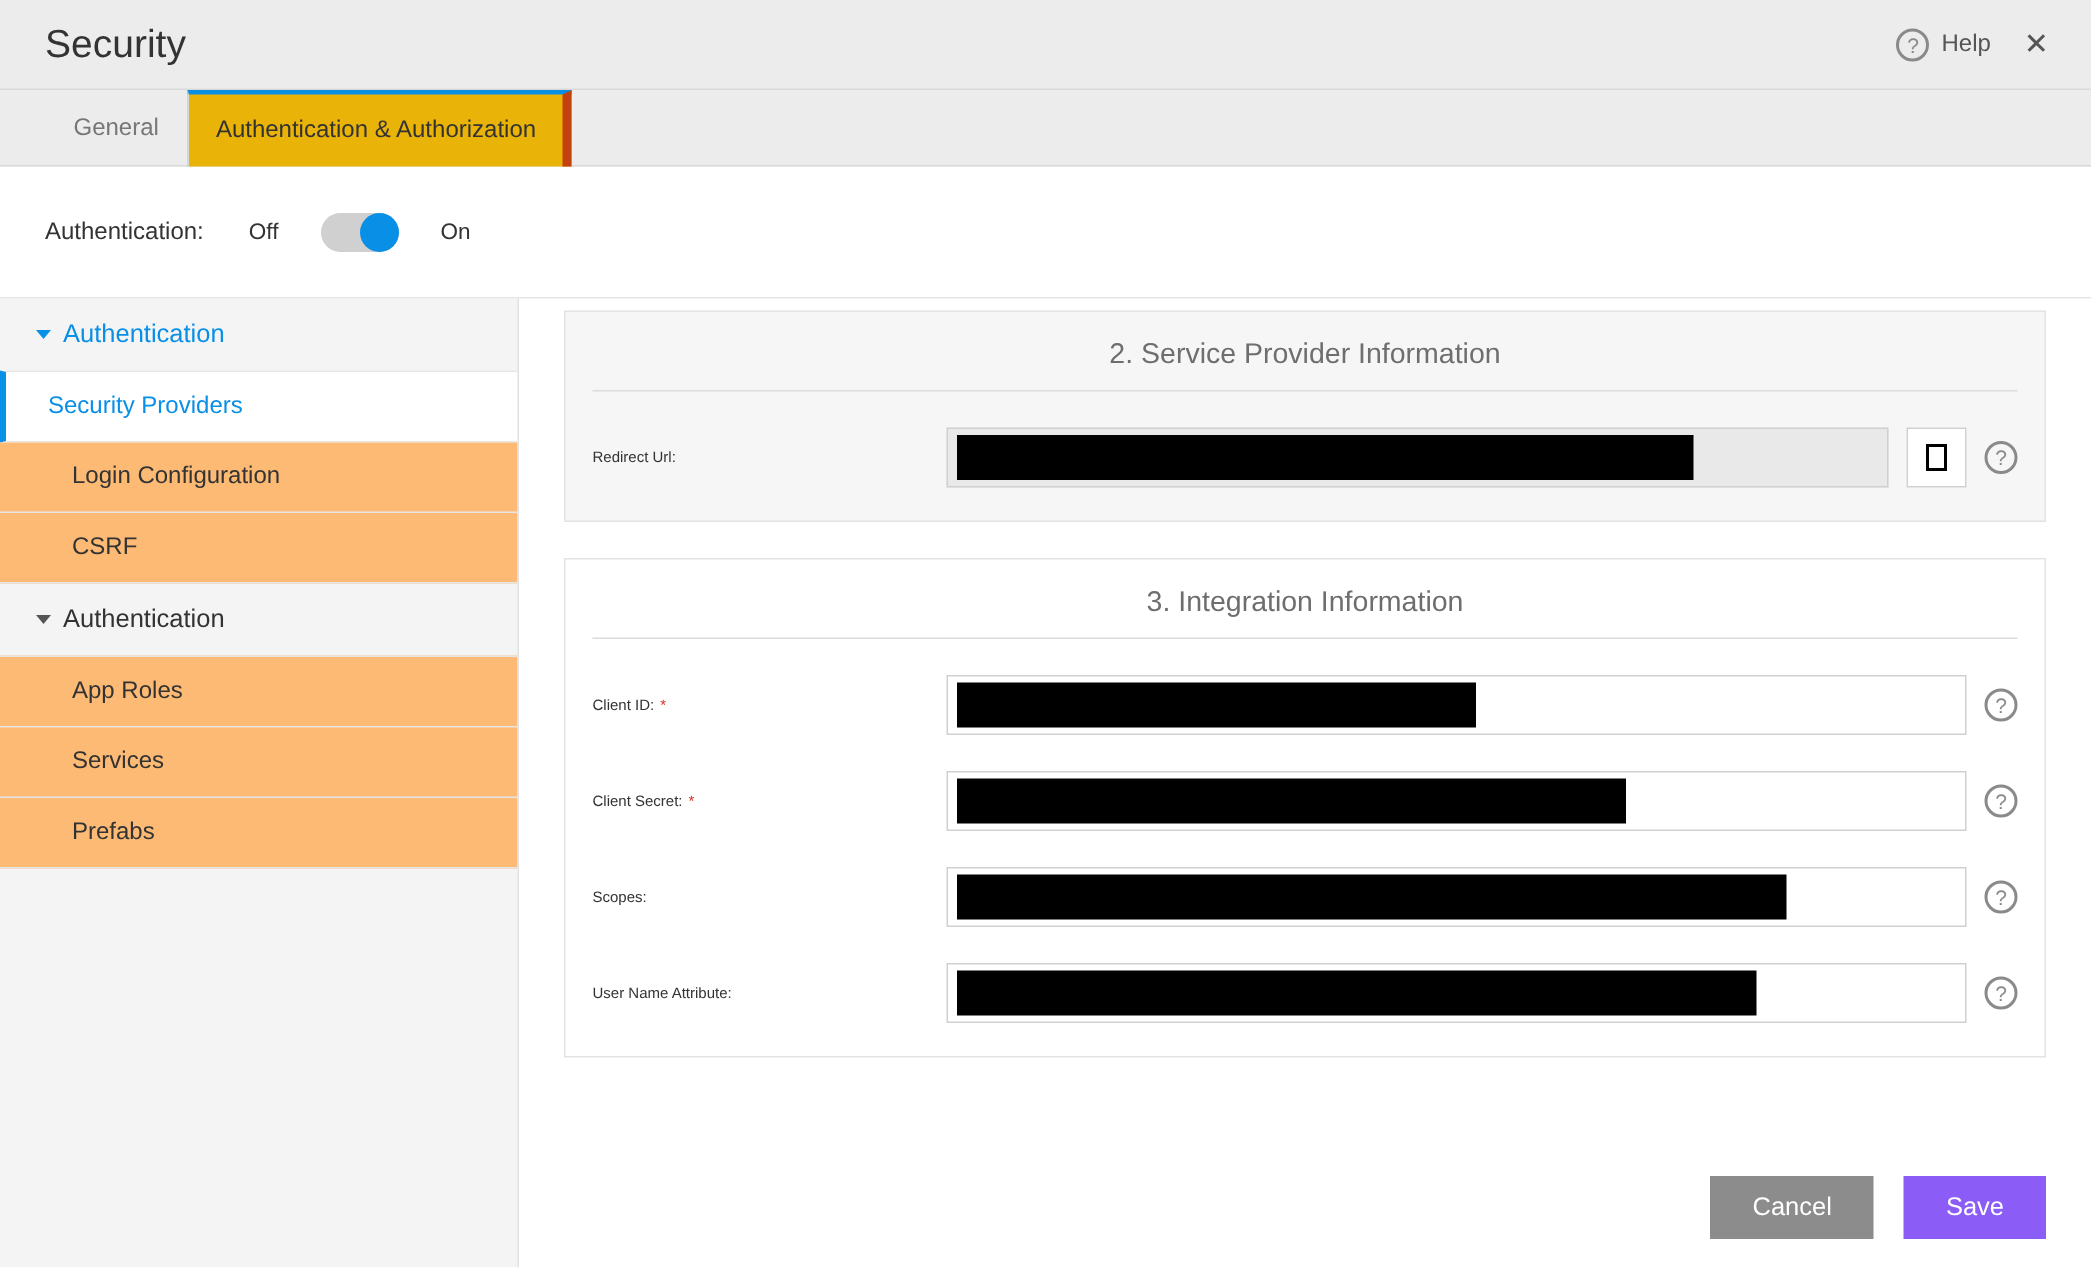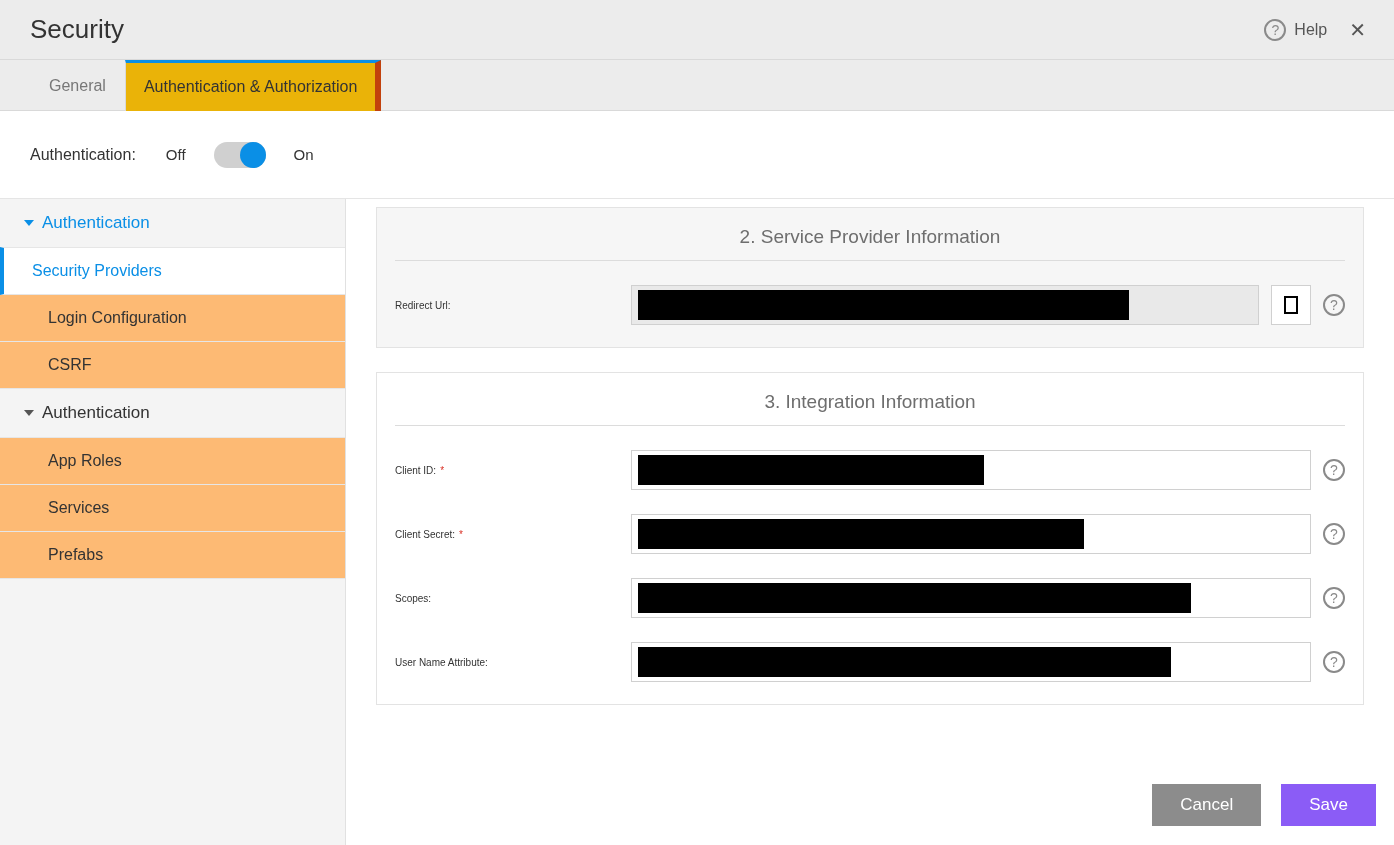--- a/index.html
+++ b/index.html
@@ -237,21 +237,21 @@
   
   .footer {
     position: absolute;
     bottom: 0; left: 354px; right: 0;
     height: 80px;
     background: #fff;
     display: flex;
     align-items: center;
     justify-content: flex-end;
     gap: 20px;
-    padding-right: 18px;
+    padding-right: 30px;
   }
   .btn {
     height: 42px;
     padding: 0 28px;
     font-size: 17px;
     border: none;
     cursor: pointer;
     display: flex; align-items: center; justify-content: center;
   }
   .btn-cancel { background: #8c8c8c; color: #fff; }

